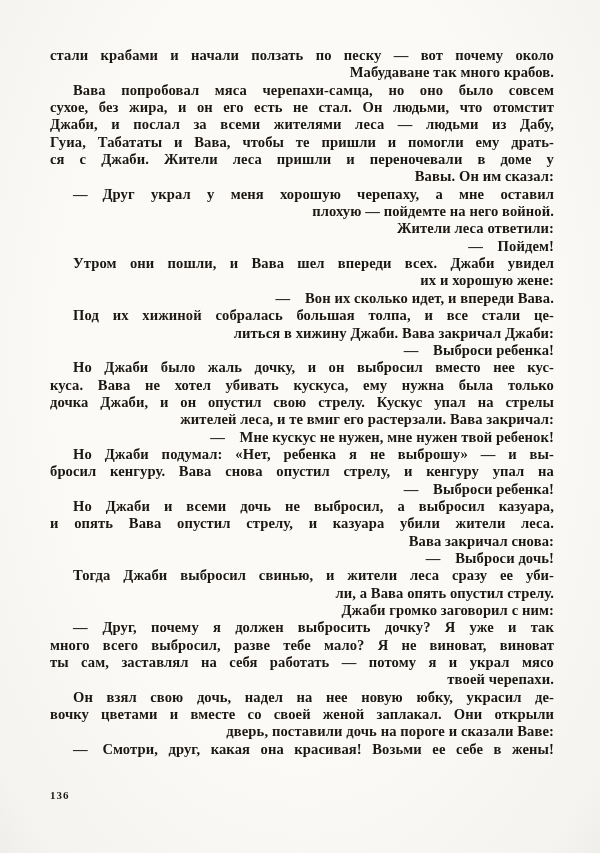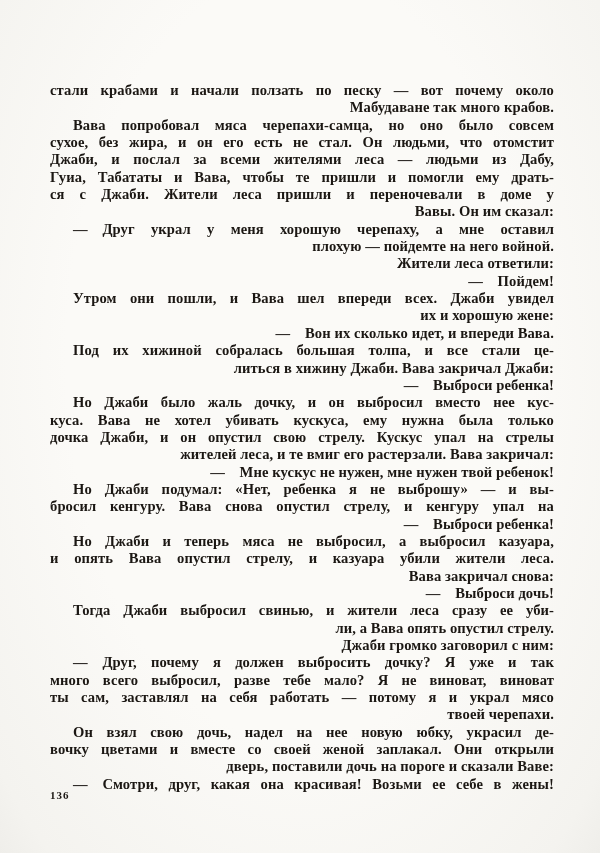--- a/index.html
+++ b/index.html
@@ -18,21 +18,20 @@
     position: absolute;
     inset: 0;
     background: radial-gradient(ellipse at 50% 42%, #fbfaf7 55%, #f4f3ef 92%, #efeeea 100%);
   }
   .text-block {
     position: absolute;
     left: 50px;
     top: 47px;
     width: 504px;
     color: #1b1713;
-    margin-top: 35px;
   }
   .line {
     font-size: 14.6px;
     font-weight: 700;
     line-height: 17.35px;
     height: 17.35px;
     white-space: normal;
     letter-spacing: 0.1px;
   }
   .line.justify {
@@ -79,21 +78,21 @@
       <div class="line left">литься в хижину Джаби. Вава закричал Джаби:</div>
       <div class="line left indent">— Выброси ребенка!</div>
       <div class="line justify indent">Но Джаби было жаль дочку, и он выбросил вместо нее кус-</div>
       <div class="line justify">куса. Вава не хотел убивать кускуса, ему нужна была только</div>
       <div class="line justify">дочка Джаби, и он опустил свою стрелу. Кускус упал на стрелы</div>
       <div class="line left">жителей леса, и те вмиг его растерзали. Вава закричал:</div>
       <div class="line left indent">— Мне кускус не нужен, мне нужен твой ребенок!</div>
       <div class="line justify indent">Но Джаби подумал: «Нет, ребенка я не выброшу» — и вы-</div>
       <div class="line justify">бросил кенгуру. Вава снова опустил стрелу, и кенгуру упал на</div>
       <div class="line left indent">— Выброси ребенка!</div>
-      <div class="line justify indent">Но Джаби и теперь мяса не выбросил, а выбросил казуара,</div>
+      <div class="line justify indent">Но Джаби и всеми дочь не выбросил, а выбросил казуара,</div>
       <div class="line justify">и опять Вава опустил стрелу, и казуара убили жители леса.</div>
       <div class="line left">Вава закричал снова:</div>
       <div class="line left indent">— Выброси дочь!</div>
       <div class="line justify indent">Тогда Джаби выбросил свинью, и жители леса сразу ее уби-</div>
       <div class="line left">ли, а Вава опять опустил стрелу.</div>
       <div class="line left indent">Джаби громко заговорил с ним:</div>
       <div class="line justify indent">— Друг, почему я должен выбросить дочку? Я уже и так</div>
       <div class="line justify">много всего выбросил, разве тебе мало? Я не виноват, виноват</div>
       <div class="line justify">ты сам, заставлял на себя работать — потому я и украл мясо</div>
       <div class="line left">твоей черепахи.</div>

